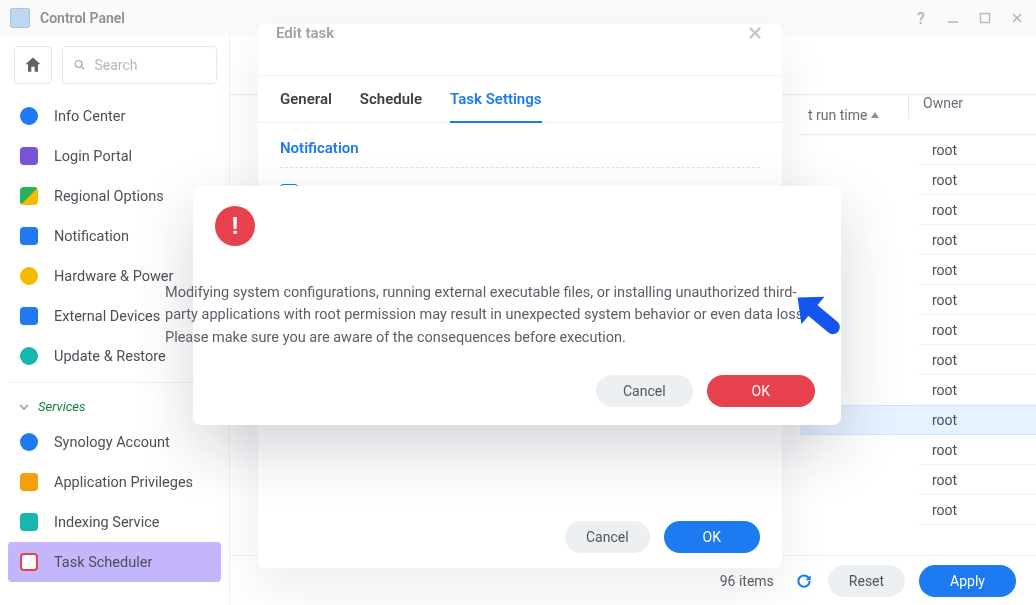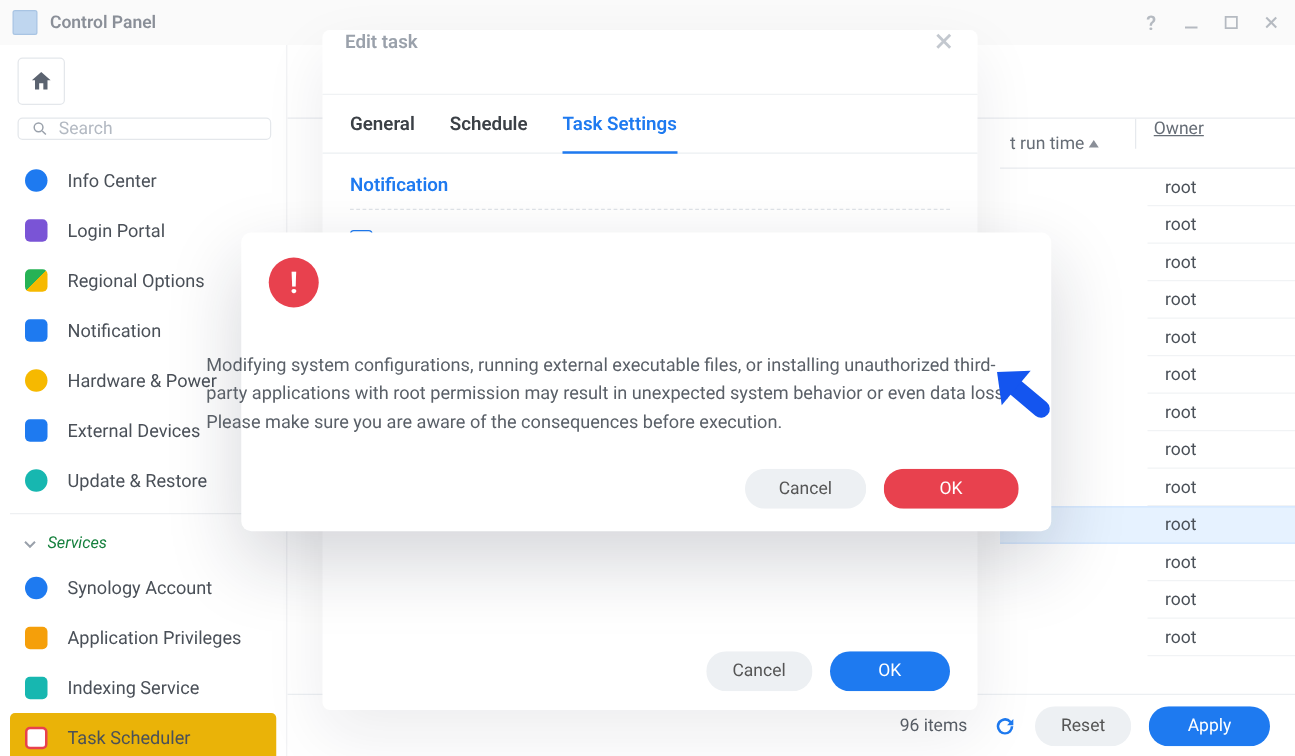--- a/index.html
+++ b/index.html
@@ -10,41 +10,41 @@
   .titlebar { height: 36px; background: #fafafa; display: flex; align-items: center; padding: 0 10px; color: #8a8f98; font-size: 14px; font-weight: 600; }
   .titlebar .appicon { width: 20px; height: 20px; background: #bfd6ef; border: 1px solid #a8c4e3; border-radius: 2px; margin-right: 10px; }
   .titlebar .spacer { flex: 1; }
   .winbtn { width: 18px; height: 18px; margin-left: 14px; color: #b5bac1; display: flex; align-items: center; justify-content: center; cursor: pointer; }
   .winbtn svg { width: 14px; height: 14px; }
   .helpq { font-size: 16px; }
 
   
   .main { display: flex; height: 569px; }
   .sidebar { width: 230px; background: #fff; border-right: 1px solid #eef0f2; display: flex; flex-direction: column; }
-  .searchbar-row { display: flex; align-items: flex-start; padding: 10px 12px 10px 14px; gap: 10px; flex-direction: column; }
+  .searchbar-row { display: flex; align-items: center; padding: 10px 12px 10px 14px; gap: 10px; }
   .home-chip { width: 38px; height: 38px; border: 1px solid #e4e7eb; border-radius: 4px; display:flex; align-items:center; justify-content:center; color:#6b7280; background:#fff; }
   .searchbox { flex: 1; height: 38px; border: 1px solid #e4e7eb; border-radius: 4px; display:flex; align-items:center; padding:0 10px; color:#9aa1ab; background:#fff; }
   .searchbox svg { width:16px; height:16px; margin-right:8px; }
   .searchbox input { border:0; outline:0; font-size:14px; color:#333; width:100%; background:transparent; }
   .searchbox input::placeholder{ color:#b3b9c2; }
 
   .nav { padding: 2px 8px 8px 8px; overflow-y:auto; }
   .nav-item { display:flex; align-items:center; height:40px; padding:0 10px; border-radius:4px; color:#4a5058; font-size:14.5px; cursor:pointer; }
-  .nav-item.active { background:#eab308; }
+  .nav-item.active { background:#c4b5fd; }
   .nav-item .ico { width:22px; height:22px; margin-right:14px; display:flex; align-items:center; justify-content:center; }
   .sec-divider { height:1px; background:#eef0f2; margin: 6px 0; }
   .sec-header { display:flex; align-items:center; color:#15803d; font-size:13px; padding:10px 10px 8px 10px; cursor:pointer;font-style:italic; }
   .sec-header svg { width:12px; height:12px; margin-right:8px; }
 
   
   .content { flex:1; position:relative; background:#fff; }
   .table-wrap { position:absolute; left:0; right:0; top:58px; bottom:50px; border-top:1px solid #e9ecef; }
   .thead { position:absolute; top:0; right:0; height:40px; display:flex; color:#666d76; font-size:14px; border-bottom:1px solid #e9ecef; }
   .th-next { width:108px; padding-left:8px; display:flex; align-items:center; gap:4px; }
-  .th-owner { width:118px; padding-left:14px;text-decoration:underline; }
+  .th-owner { width:118px; padding-left:14px; }
   .divider-v { width:1px; height:24px; background:#e6e9ed; }
   .tbody { position:absolute; top:40px; right:0; bottom:0; display:flex; flex-direction:column; width:118px; }
   .trow { height:30px; display:flex; align-items:center; padding-left:14px; color:#4a5058; font-size:14px; border-bottom:1px solid #f1f3f5; }
   .trow.hl { background:#e6f2ff; width:236px; margin-left:-118px; padding-left:132px; border-top:1px solid #cfe5ff; border-bottom:1px solid #cfe5ff; }
 
   .footer { position:absolute; left:0; right:0; bottom:0; height:50px; display:flex; align-items:center; justify-content:flex-end; padding:0 20px; gap:14px; border-top:1px solid #eceff2; color:#4a5058; font-size:14px; }
   .footer .count { margin-right:6px; color:#5a6068; }
   .refresh-ico { width:20px; height:20px; color:#1e7af0; display:flex; align-items:center; justify-content:center; cursor:pointer; }
   .btn { height:32px; padding:0 20px; border-radius:16px; border:1px solid transparent; font-size:14px; cursor:pointer; display:inline-flex; align-items:center; justify-content:center; }
   .btn-default { background:#edf0f3; color:#555; }

